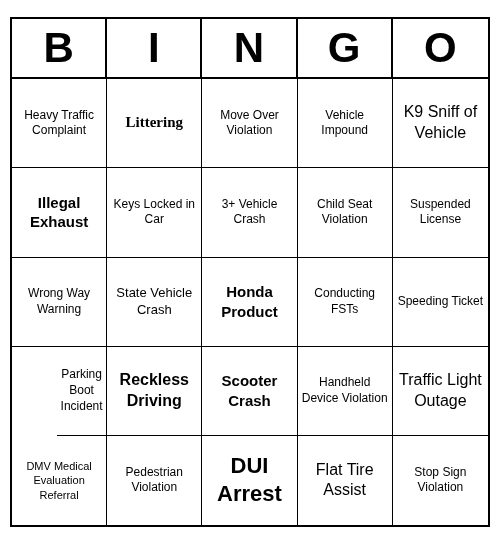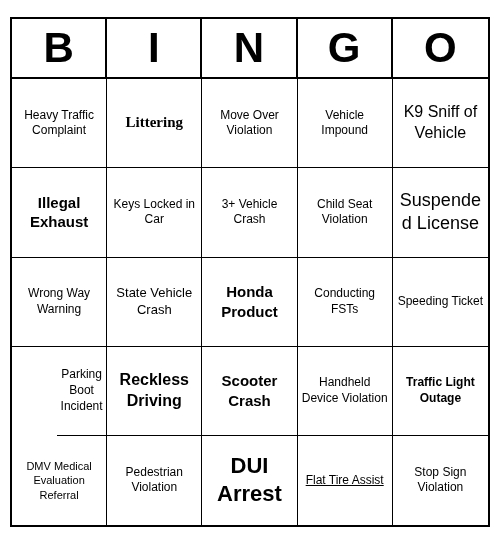--- a/index.html
+++ b/index.html
@@ -72,30 +72,30 @@
   <div class="bingo-grid">
   <div class="bingo-cell" style="font-size: 12px;">Heavy Traffic Complaint</div>
       <div class="bingo-cell" style="font-size: 15px; font-weight: bold; font-family: Liberation Serif, serif;">Littering</div>
       <div class="bingo-cell" style="font-size: 12px;">Move Over Violation</div>
       <div class="bingo-cell" style="font-size: 12px;">Vehicle Impound</div>
       <div class="bingo-cell" style="font-size: 16px;">K9 Sniff of Vehicle</div>
       <div class="bingo-cell" style="font-size: 15px; font-weight: bold; text-align: center;">Illegal Exhaust</div>
       <div class="bingo-cell" style="font-size: 12px;">Keys Locked in Car</div>
       <div class="bingo-cell" style="font-size: 12px;">3+ Vehicle Crash</div>
       <div class="bingo-cell" style="font-size: 12px;">Child Seat Violation</div>
-      <div class="bingo-cell" style="font-size: 18px; text-align: center;">Suspended License</div>
+      <div class="bingo-cell" style="font-size: 12px; text-align: center;">Suspended License</div>
       <div class="bingo-cell" style="font-size: 12px;">Wrong Way Warning</div>
       <div class="bingo-cell" style="font-size: 13px;">State Vehicle Crash</div>
       <div class="bingo-cell" style="font-size: 15px; font-weight: bold;">Honda Product</div>
       <div class="bingo-cell" style="font-size: 12px;">Conducting FSTs</div>
       <div class="bingo-cell" style="font-size: 12px;">Speeding Ticket</div>
       <div class="bingo-cell" style="font-size: 12px; margin-left: 45px;">Parking Boot Incident</div>
       <div class="bingo-cell" style="font-size: 16px; font-weight: bold;">Reckless Driving</div>
       <div class="bingo-cell" style="font-size: 15px; font-weight: bold;">Scooter Crash</div>
       <div class="bingo-cell" style="font-size: 12px;">Handheld Device Violation</div>
-      <div class="bingo-cell" style="font-size: 12px; font-weight: bold;">Traffic Light Outage</div>
+      <div class="bingo-cell" style="font-size: 16px;">Traffic Light Outage</div>
       <div class="bingo-cell" style="font-size: 11px;">DMV Medical Evaluation Referral</div>
       <div class="bingo-cell" style="font-size: 12px;">Pedestrian Violation</div>
       <div class="bingo-cell" style="font-size: 22px; font-weight: bold;">DUI Arrest</div>
-      <div class="bingo-cell" style="font-size: 12px; text-decoration: underline;">Flat Tire Assist</div>
+      <div class="bingo-cell" style="font-size: 16px;">Flat Tire Assist</div>
       <div class="bingo-cell" style="font-size: 12px;">Stop Sign Violation</div>
     </div>
 </div>
 
 </body></html>

